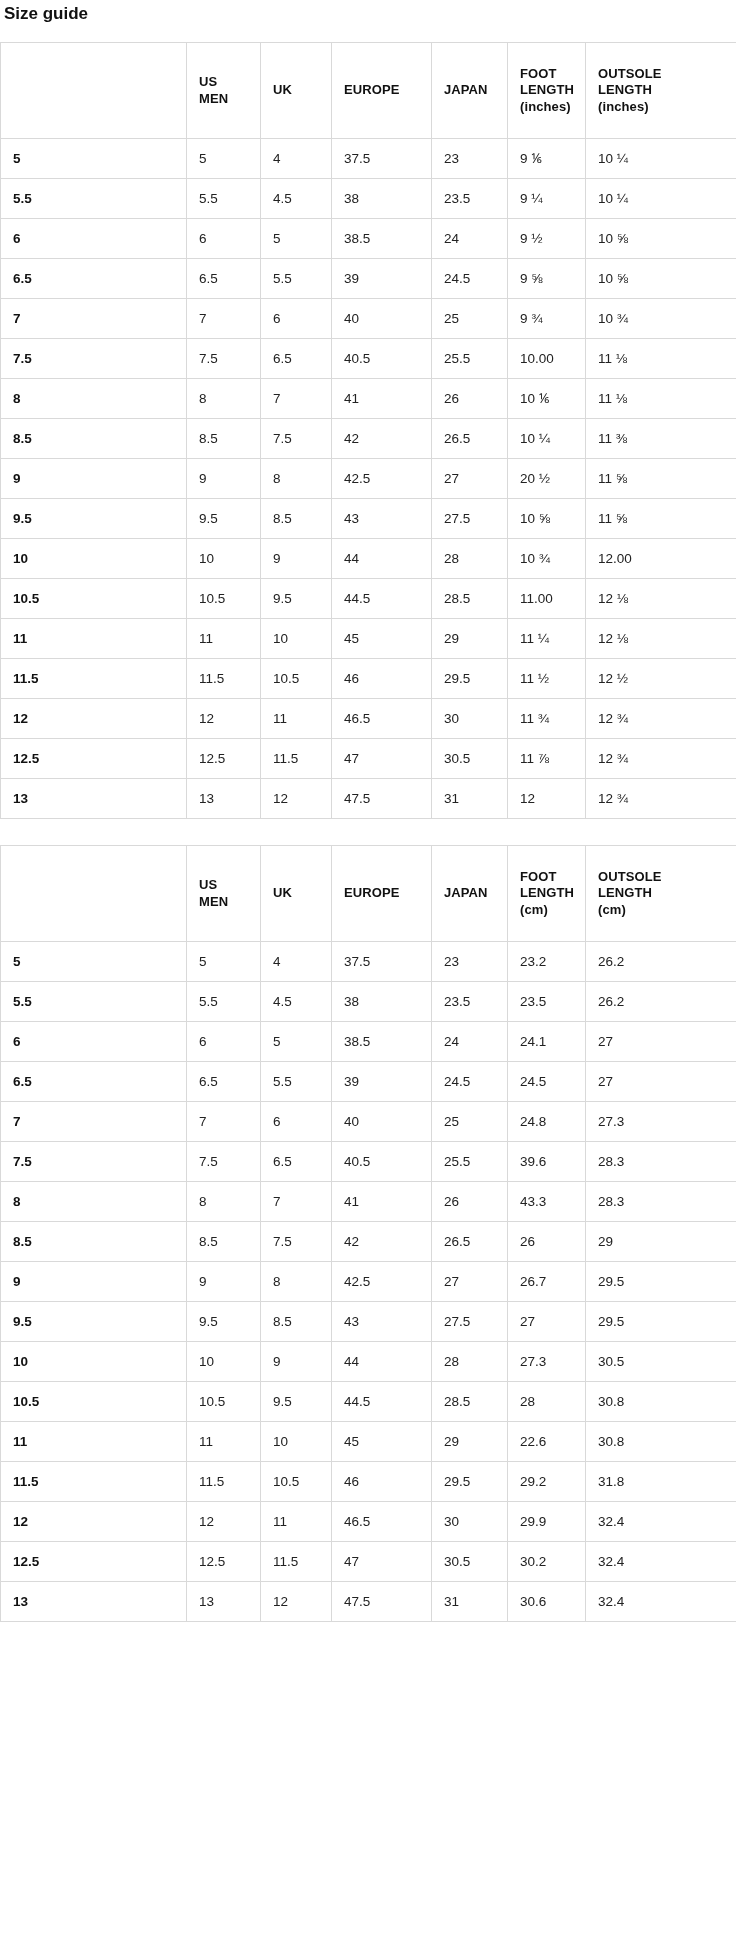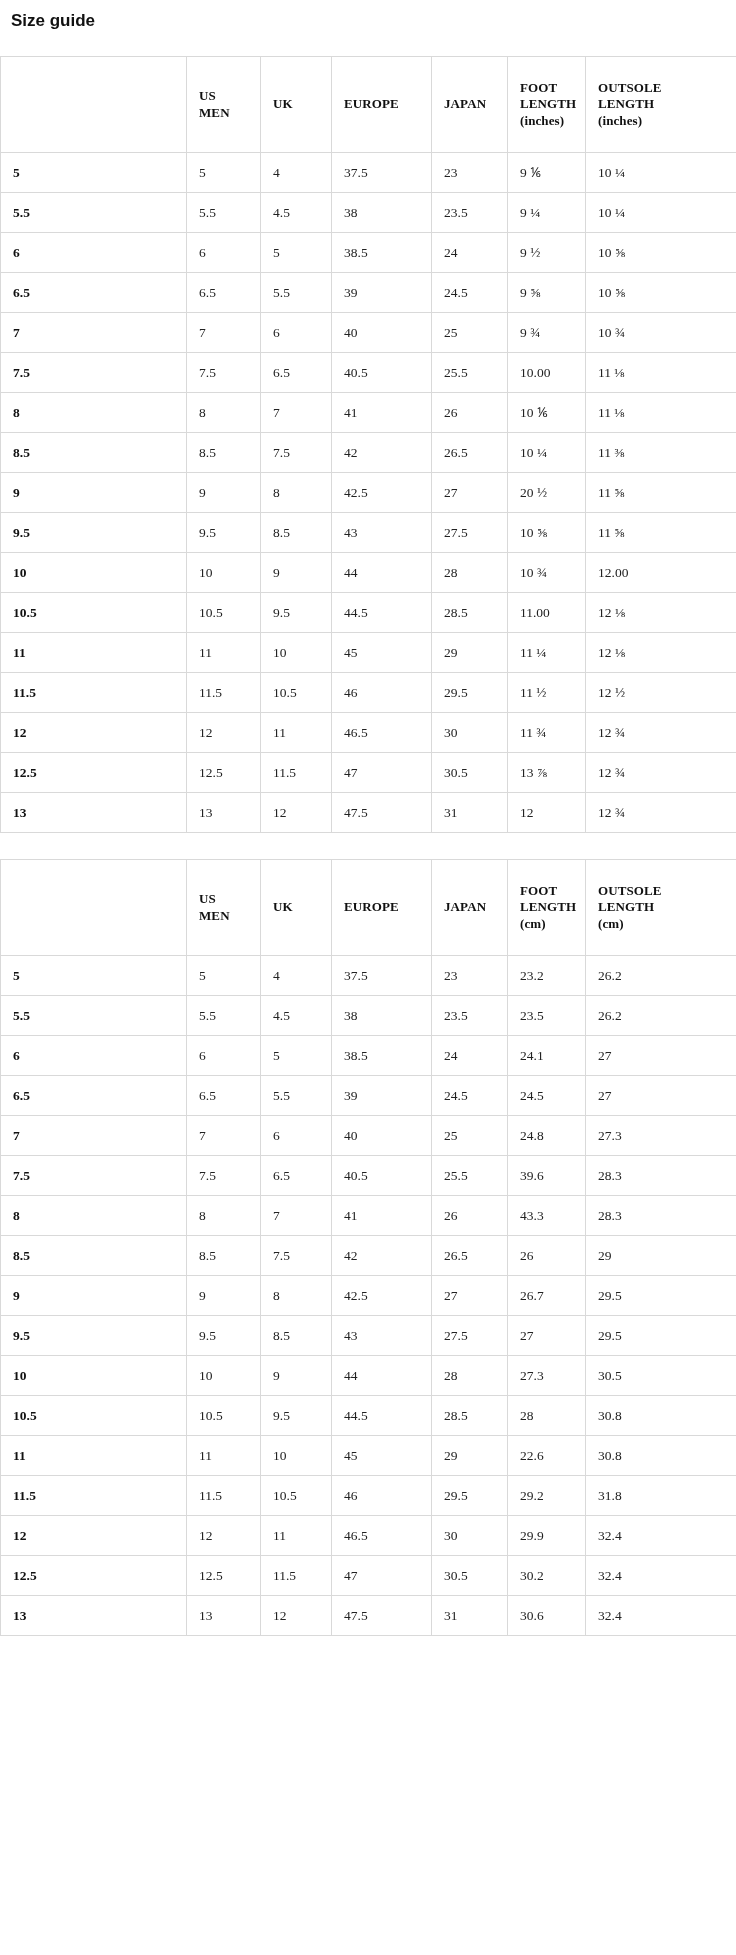--- a/index.html
+++ b/index.html
@@ -18,28 +18,27 @@
     width: 736px;
     min-height: 1955px;
     padding: 0 0 0 0;
     position: relative;
     overflow: hidden;
   }
   .page-title {
     font-size: 17px;
     font-weight: bold;
     color: #111111;
-    margin: 11px;
+    margin: 4px;
     padding: 0 0 14px 0;
     line-height: 1.2;
   }
   .table-wrap {
     width: 736px;
     overflow: hidden;
-    font-family: Liberation Serif, serif;
   }
   table.size-table {
     border-collapse: collapse;
     table-layout: fixed;
     width: 810px;
     font-size: 13.5px;
   }
   table.size-table col.c0 { width: 186px; }
   table.size-table col.c1 { width: 74px; }
   table.size-table col.c2 { width: 71px; }
@@ -260,21 +259,21 @@
             <td>30</td>
             <td>11 ¾</td>
             <td>12 ¾</td>
           </tr>
           <tr>
             <td class="rowhead">12.5</td>
             <td>12.5</td>
             <td>11.5</td>
             <td>47</td>
             <td>30.5</td>
-            <td>13 ⅞</td>
+            <td>11 ⅞</td>
             <td>12 ¾</td>
           </tr>
           <tr>
             <td class="rowhead">13</td>
             <td>13</td>
             <td>12</td>
             <td>47.5</td>
             <td>31</td>
             <td>12</td>
             <td>12 ¾</td>

